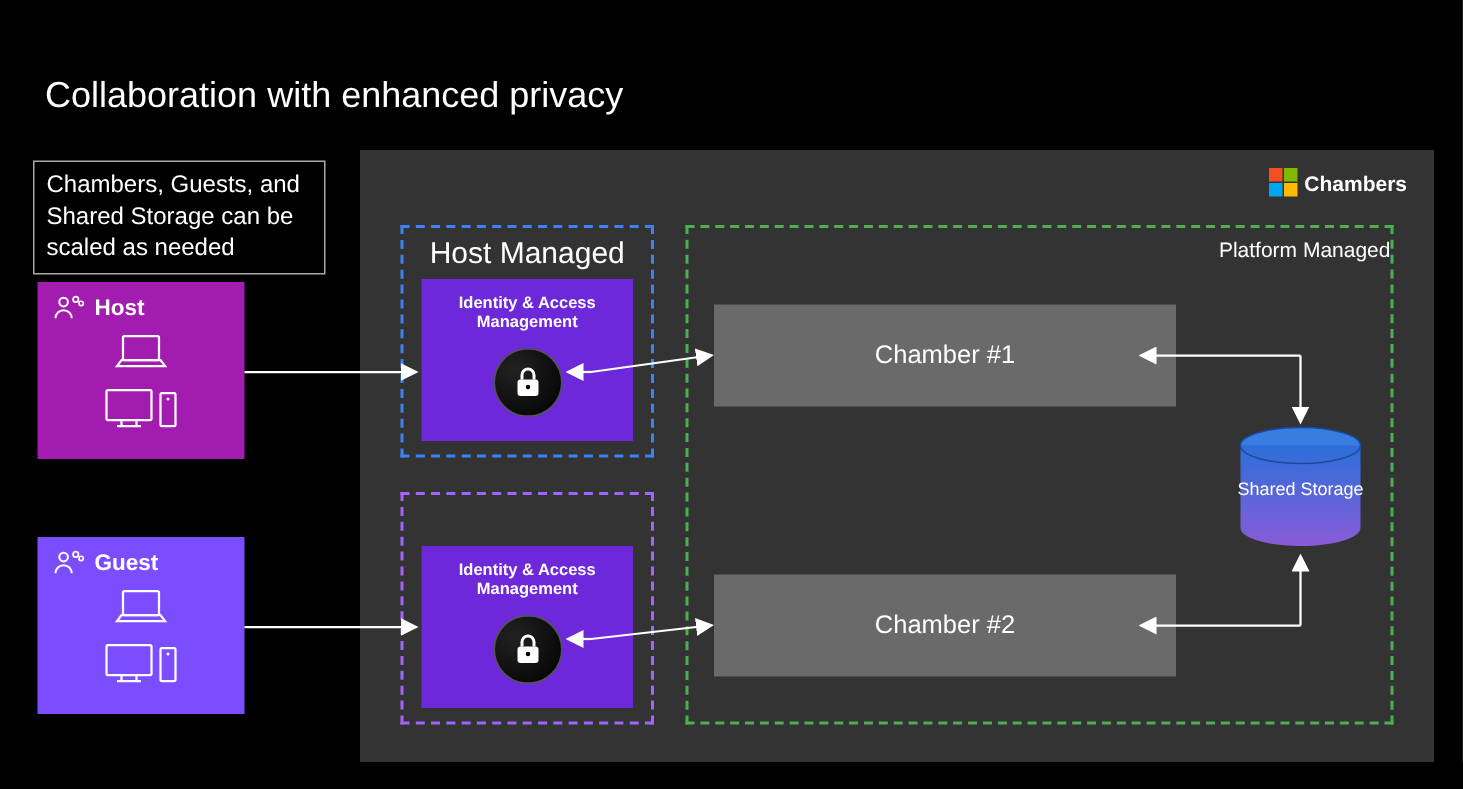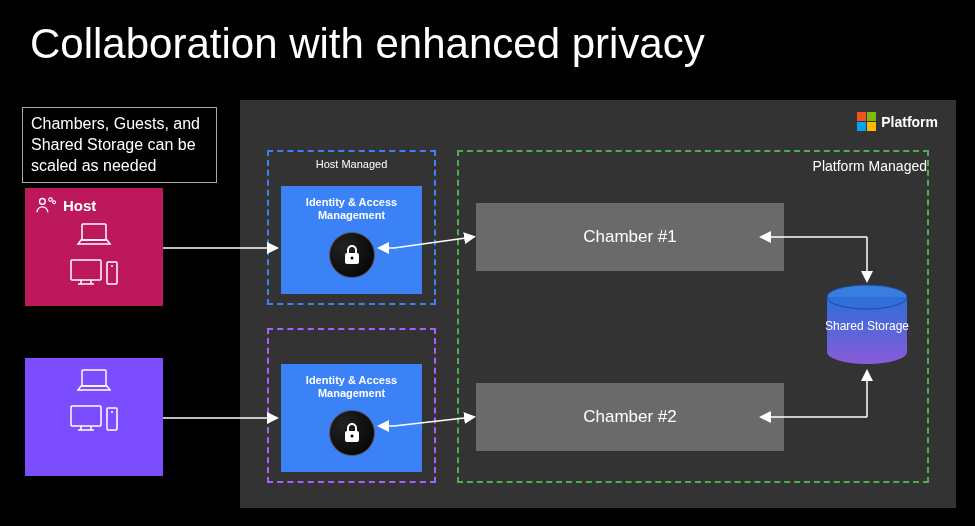--- a/index.html
+++ b/index.html
@@ -6,23 +6,24 @@
   body {
     background: #000;
     color: #fff;
     font-family: "Segoe UI", Arial, sans-serif;
     width: 975px;
     height: 526px;
     position: relative;
     overflow: hidden;
   }
   .title {
-    font-size: 42px;
+    font-size: 24px;
     font-weight: 400;
     padding: 20px 0 0 30px;
+    margin-top: 30px;
   }
   .note {
     position: absolute;
     top: 107px;
     left: 22px;
     width: 195px;
     border: 1px solid #aaa;
     padding: 6px 8px;
     font-size: 16px;
     line-height: 1.3;
@@ -55,40 +56,40 @@
   .ms-squares div:nth-child(4){background:#ffb900;}
   .ms-text { font-size: 14px; font-weight: 600; color: #fff; }
 
   .entity {
     position: absolute;
     width: 138px;
     height: 118px;
     color: #fff;
     padding: 8px 10px;
   }
-  .entity.host { top: 188px; left: 25px; background: #be185d; }
+  .entity.host { top: 188px; left: 25px; background: #a21caf; }
   .entity.guest { top: 358px; left: 25px; background: #7c4dff; }
   .entity-header { display: flex; align-items: center; gap: 6px; margin-bottom: 6px; }
   .entity-title { font-size: 15px; font-weight: 600; }
   .entity-icons { display: flex; flex-direction: column; align-items: center; gap: 6px; }
 
   .managed-box {
     position: absolute;
     width: 169px;
     height: 155px;
     text-align: center;
   }
   .managed-box.host-m { top: 150px; left: 267px; border: 2px dashed #3b82f6; }
   .managed-box.guest-m { top: 328px; left: 267px; border: 2px dashed #a264ff; }
-  .managed-label { font-size: 11px; padding-top: 6px; }
+  .managed-label { font-size: 20px; padding-top: 6px; }
   .iam-box {
     position: absolute;
     top: 34px; left: 12px;
     width: 141px; height: 108px;
-    background: #3b82f6;
+    background: #6d28d9;
     text-align: center;
     padding-top: 10px;
   }
   .iam-label { font-size: 11px; font-weight: 600; line-height: 1.2; }
   .lock-circle {
     width: 46px; height: 46px;
     background: radial-gradient(circle at 30% 30%, #222, #000);
     border: 1px solid #555;
     border-radius: 50%;
     margin: 10px auto 0;
@@ -149,21 +150,21 @@
 <div class="note">Chambers, Guests, and Shared Storage can be scaled as needed</div>
 
 <div class="platform-box">
   <div class="ms-logo">
     <div class="ms-squares">
       <div></div>
         <div></div>
         <div></div>
         <div></div>
     </div>
-    <span class="ms-text">Platform</span>
+    <span class="ms-text">Chambers</span>
   </div>
 </div>
 
 <div class="entity host">
   <div class="entity-header">
     <svg width="22" height="18" viewBox="0 0 24 20">
       <circle cx="8" cy="6" r="3.2" fill="none" stroke="#fff" stroke-width="1.5"></circle>
       <path d="M2 18c0-3.3 2.7-6 6-6s6 2.7 6 6" fill="none" stroke="#fff" stroke-width="1.5"></path>
       <circle cx="17" cy="4" r="2" fill="none" stroke="#fff" stroke-width="1.3"></circle>
       <circle cx="21" cy="7" r="1.6" fill="none" stroke="#fff" stroke-width="1.2"></circle>
@@ -178,20 +179,29 @@
     <svg width="54" height="32" viewBox="0 0 54 32">
       <rect x="4" y="4" width="30" height="20" rx="1" fill="none" stroke="#fff" stroke-width="1.5"></rect>
       <path d="M14 24v4m10-4v4m-13 0h16" stroke="#fff" stroke-width="1.5"></path>
       <rect x="40" y="6" width="10" height="22" rx="1" fill="none" stroke="#fff" stroke-width="1.5"></rect>
       <circle cx="45" cy="10" r="1" fill="#fff"></circle>
     </svg>
   </div>
 </div>
 
 <div class="entity guest">
+  <div class="entity-header">
+    <svg width="22" height="18" viewBox="0 0 24 20">
+      <circle cx="8" cy="6" r="3.2" fill="none" stroke="#fff" stroke-width="1.5"></circle>
+      <path d="M2 18c0-3.3 2.7-6 6-6s6 2.7 6 6" fill="none" stroke="#fff" stroke-width="1.5"></path>
+      <circle cx="17" cy="4" r="2" fill="none" stroke="#fff" stroke-width="1.3"></circle>
+      <circle cx="21" cy="7" r="1.6" fill="none" stroke="#fff" stroke-width="1.2"></circle>
+    </svg>
+    <span class="entity-title">Guest</span>
+  </div>
   <div class="entity-icons">
     <svg width="40" height="30" viewBox="0 0 40 30">
       <rect x="8" y="4" width="24" height="16" rx="1" fill="none" stroke="#fff" stroke-width="1.5"></rect>
       <path d="M4 24h32l-3-4H7z" fill="none" stroke="#fff" stroke-width="1.5"></path>
     </svg>
     <svg width="54" height="32" viewBox="0 0 54 32">
       <rect x="4" y="4" width="30" height="20" rx="1" fill="none" stroke="#fff" stroke-width="1.5"></rect>
       <path d="M14 24v4m10-4v4m-13 0h16" stroke="#fff" stroke-width="1.5"></path>
       <rect x="40" y="6" width="10" height="22" rx="1" fill="none" stroke="#fff" stroke-width="1.5"></rect>
       <circle cx="45" cy="10" r="1" fill="#fff"></circle>

